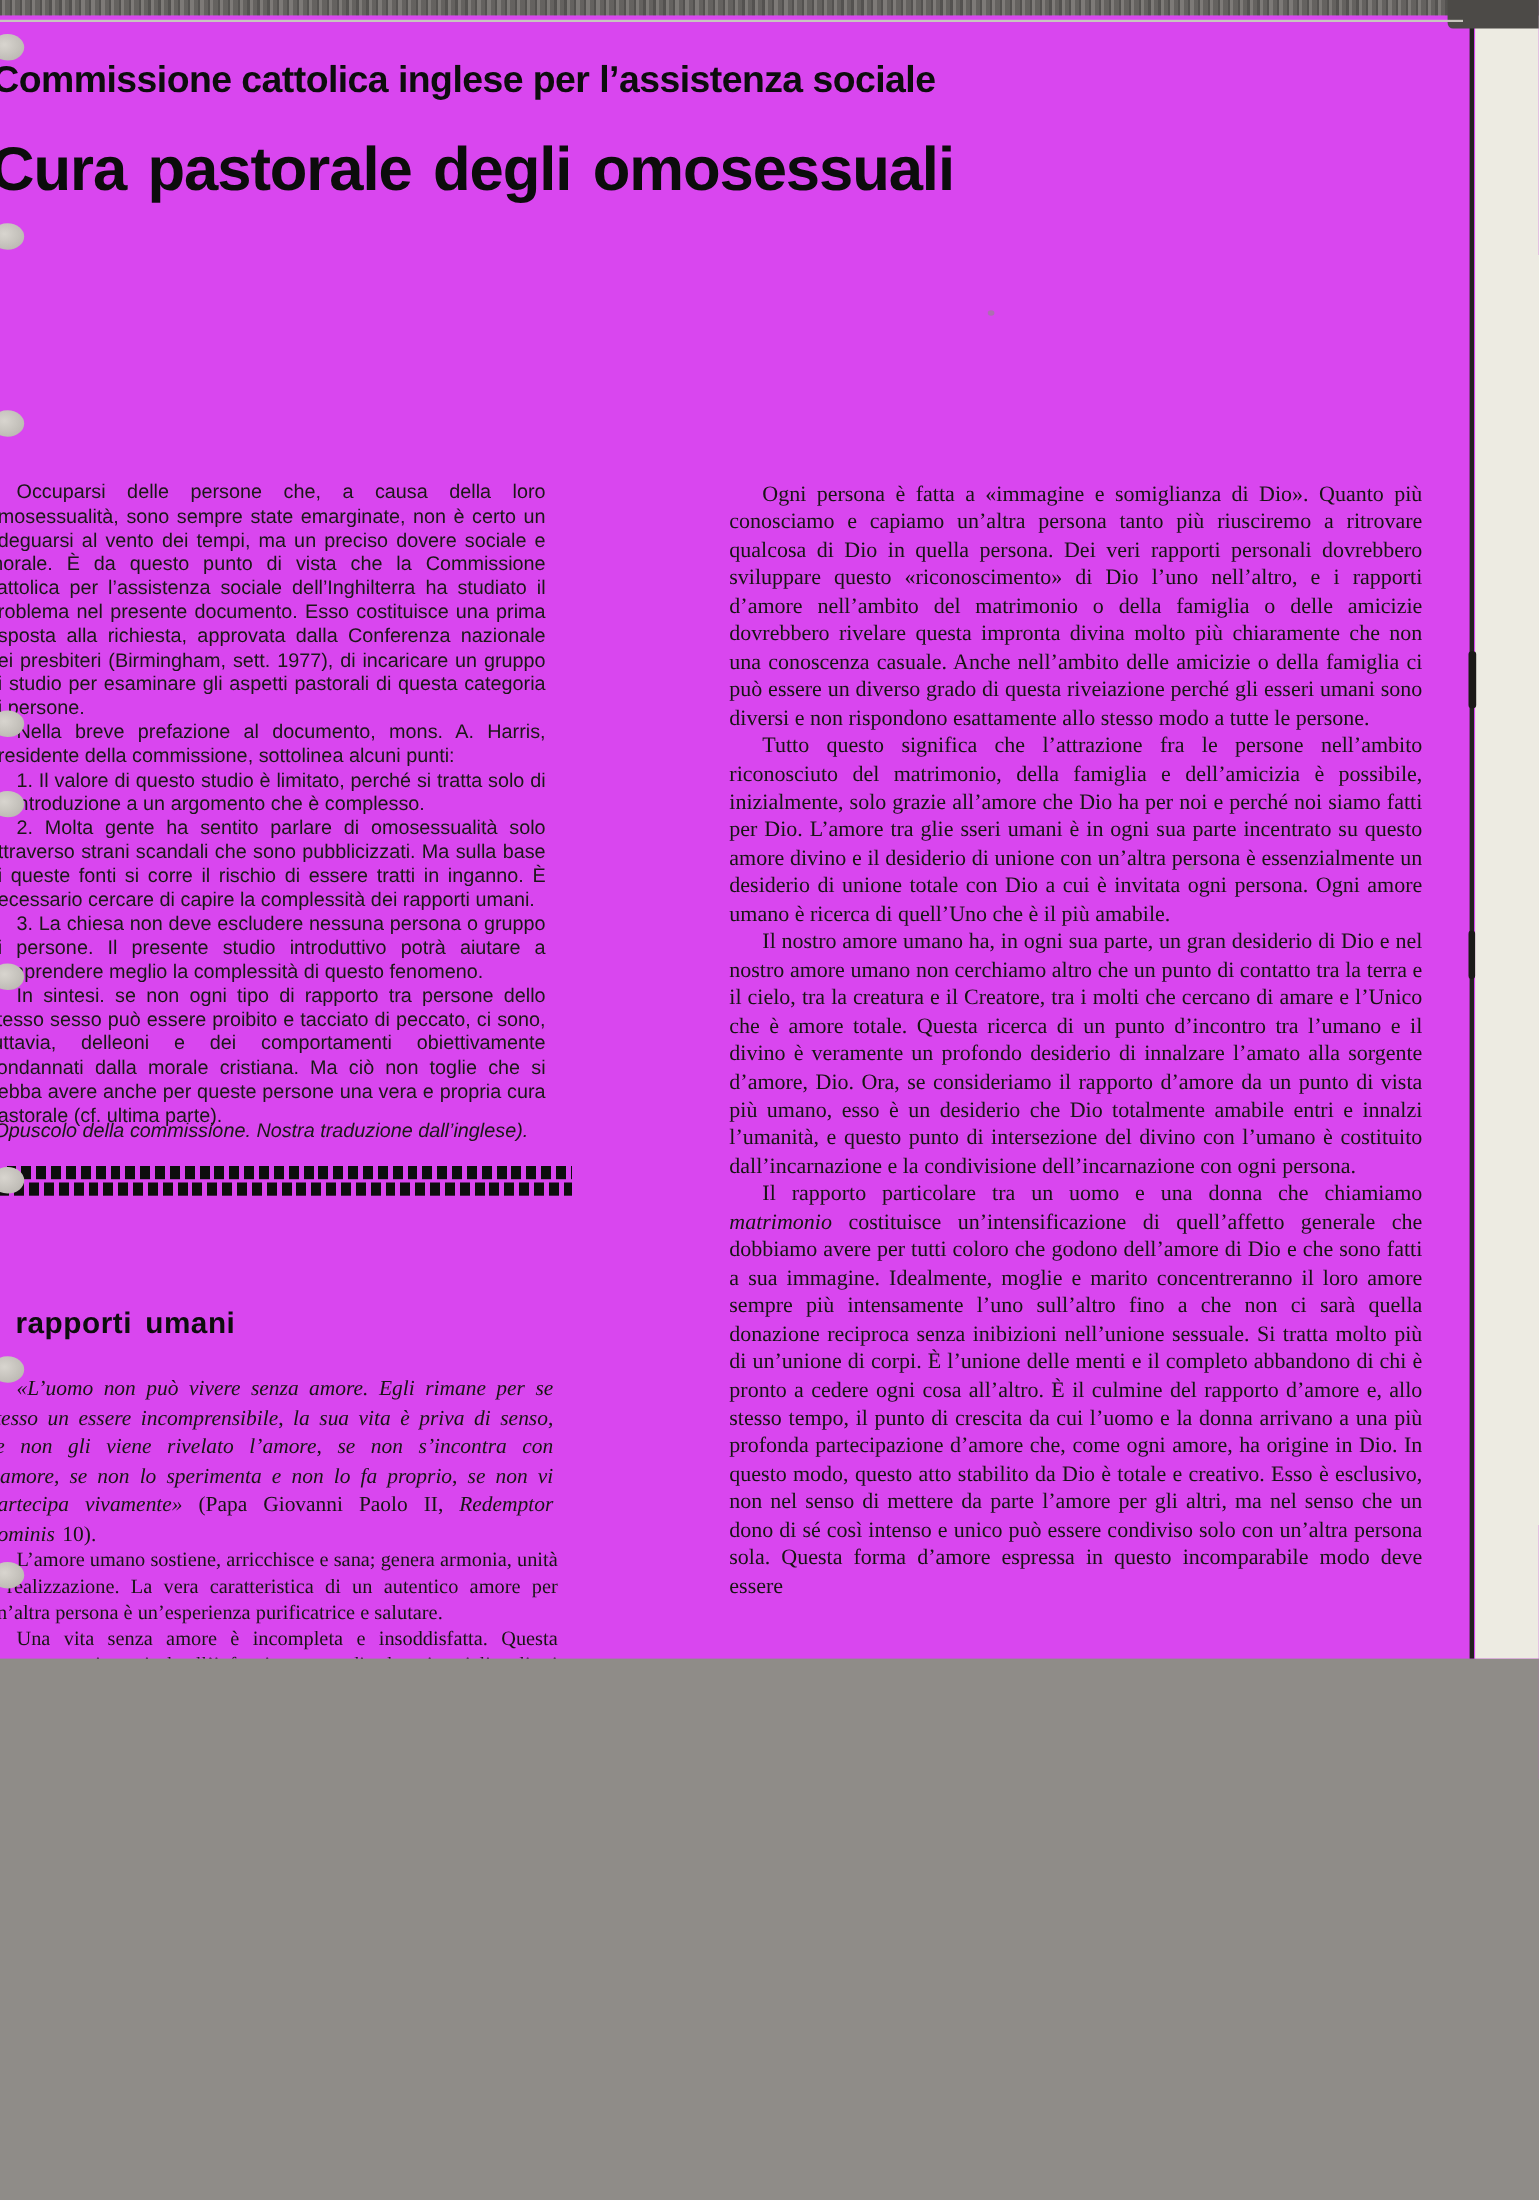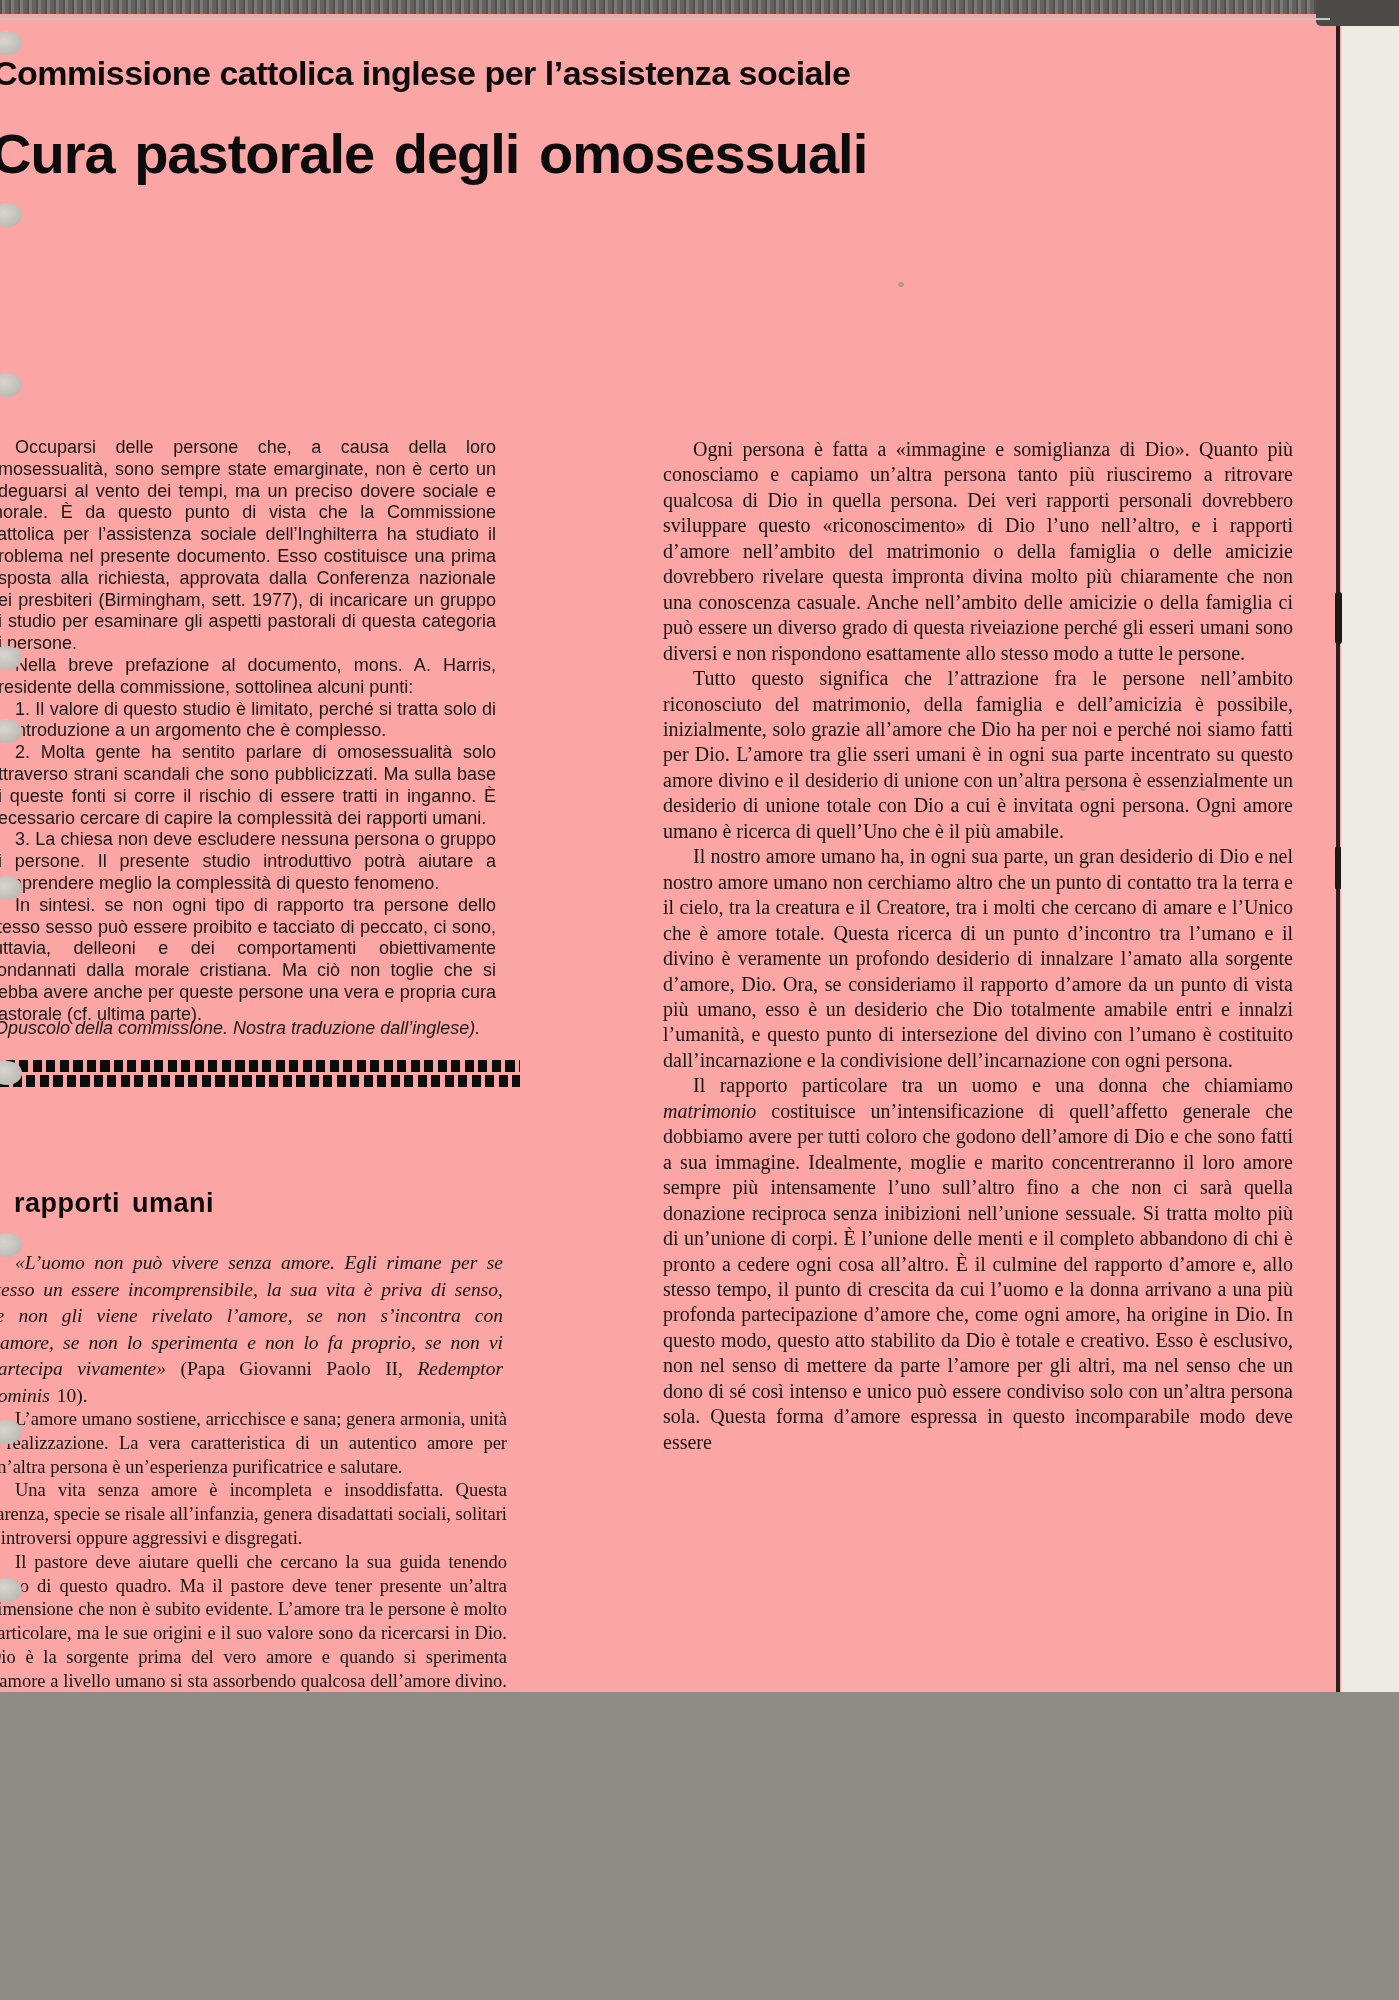--- a/index.html
+++ b/index.html
@@ -1,20 +1,20 @@
 <!DOCTYPE html>
 <html><head>
 <meta charset="utf-8">
 <style>
   html,body{margin:0;padding:0;background:#8f8c88;}
   #page{
     position:relative;
-    width:1399px;height:1692px;
+    width:1399px;height:1508px;
     overflow:hidden;
-    background:#fca5a5;
+    background:#d946ef;
     font-family:"Liberation Serif", serif;
     color:#171513;
   }
   
   .top-bar{
     position:absolute;left:0;top:0;width:1399px;height:14px;
     background:#767370;
     background-image:repeating-linear-gradient(90deg, rgba(20,20,20,.35) 0 2px, rgba(255,255,255,.05) 2px 5px, rgba(0,0,0,.15) 5px 9px);
   }
   .top-corner{position:absolute;left:1316px;top:0;width:83px;height:26px;background:#4c4a47;border-radius:0 0 0 5px;}

